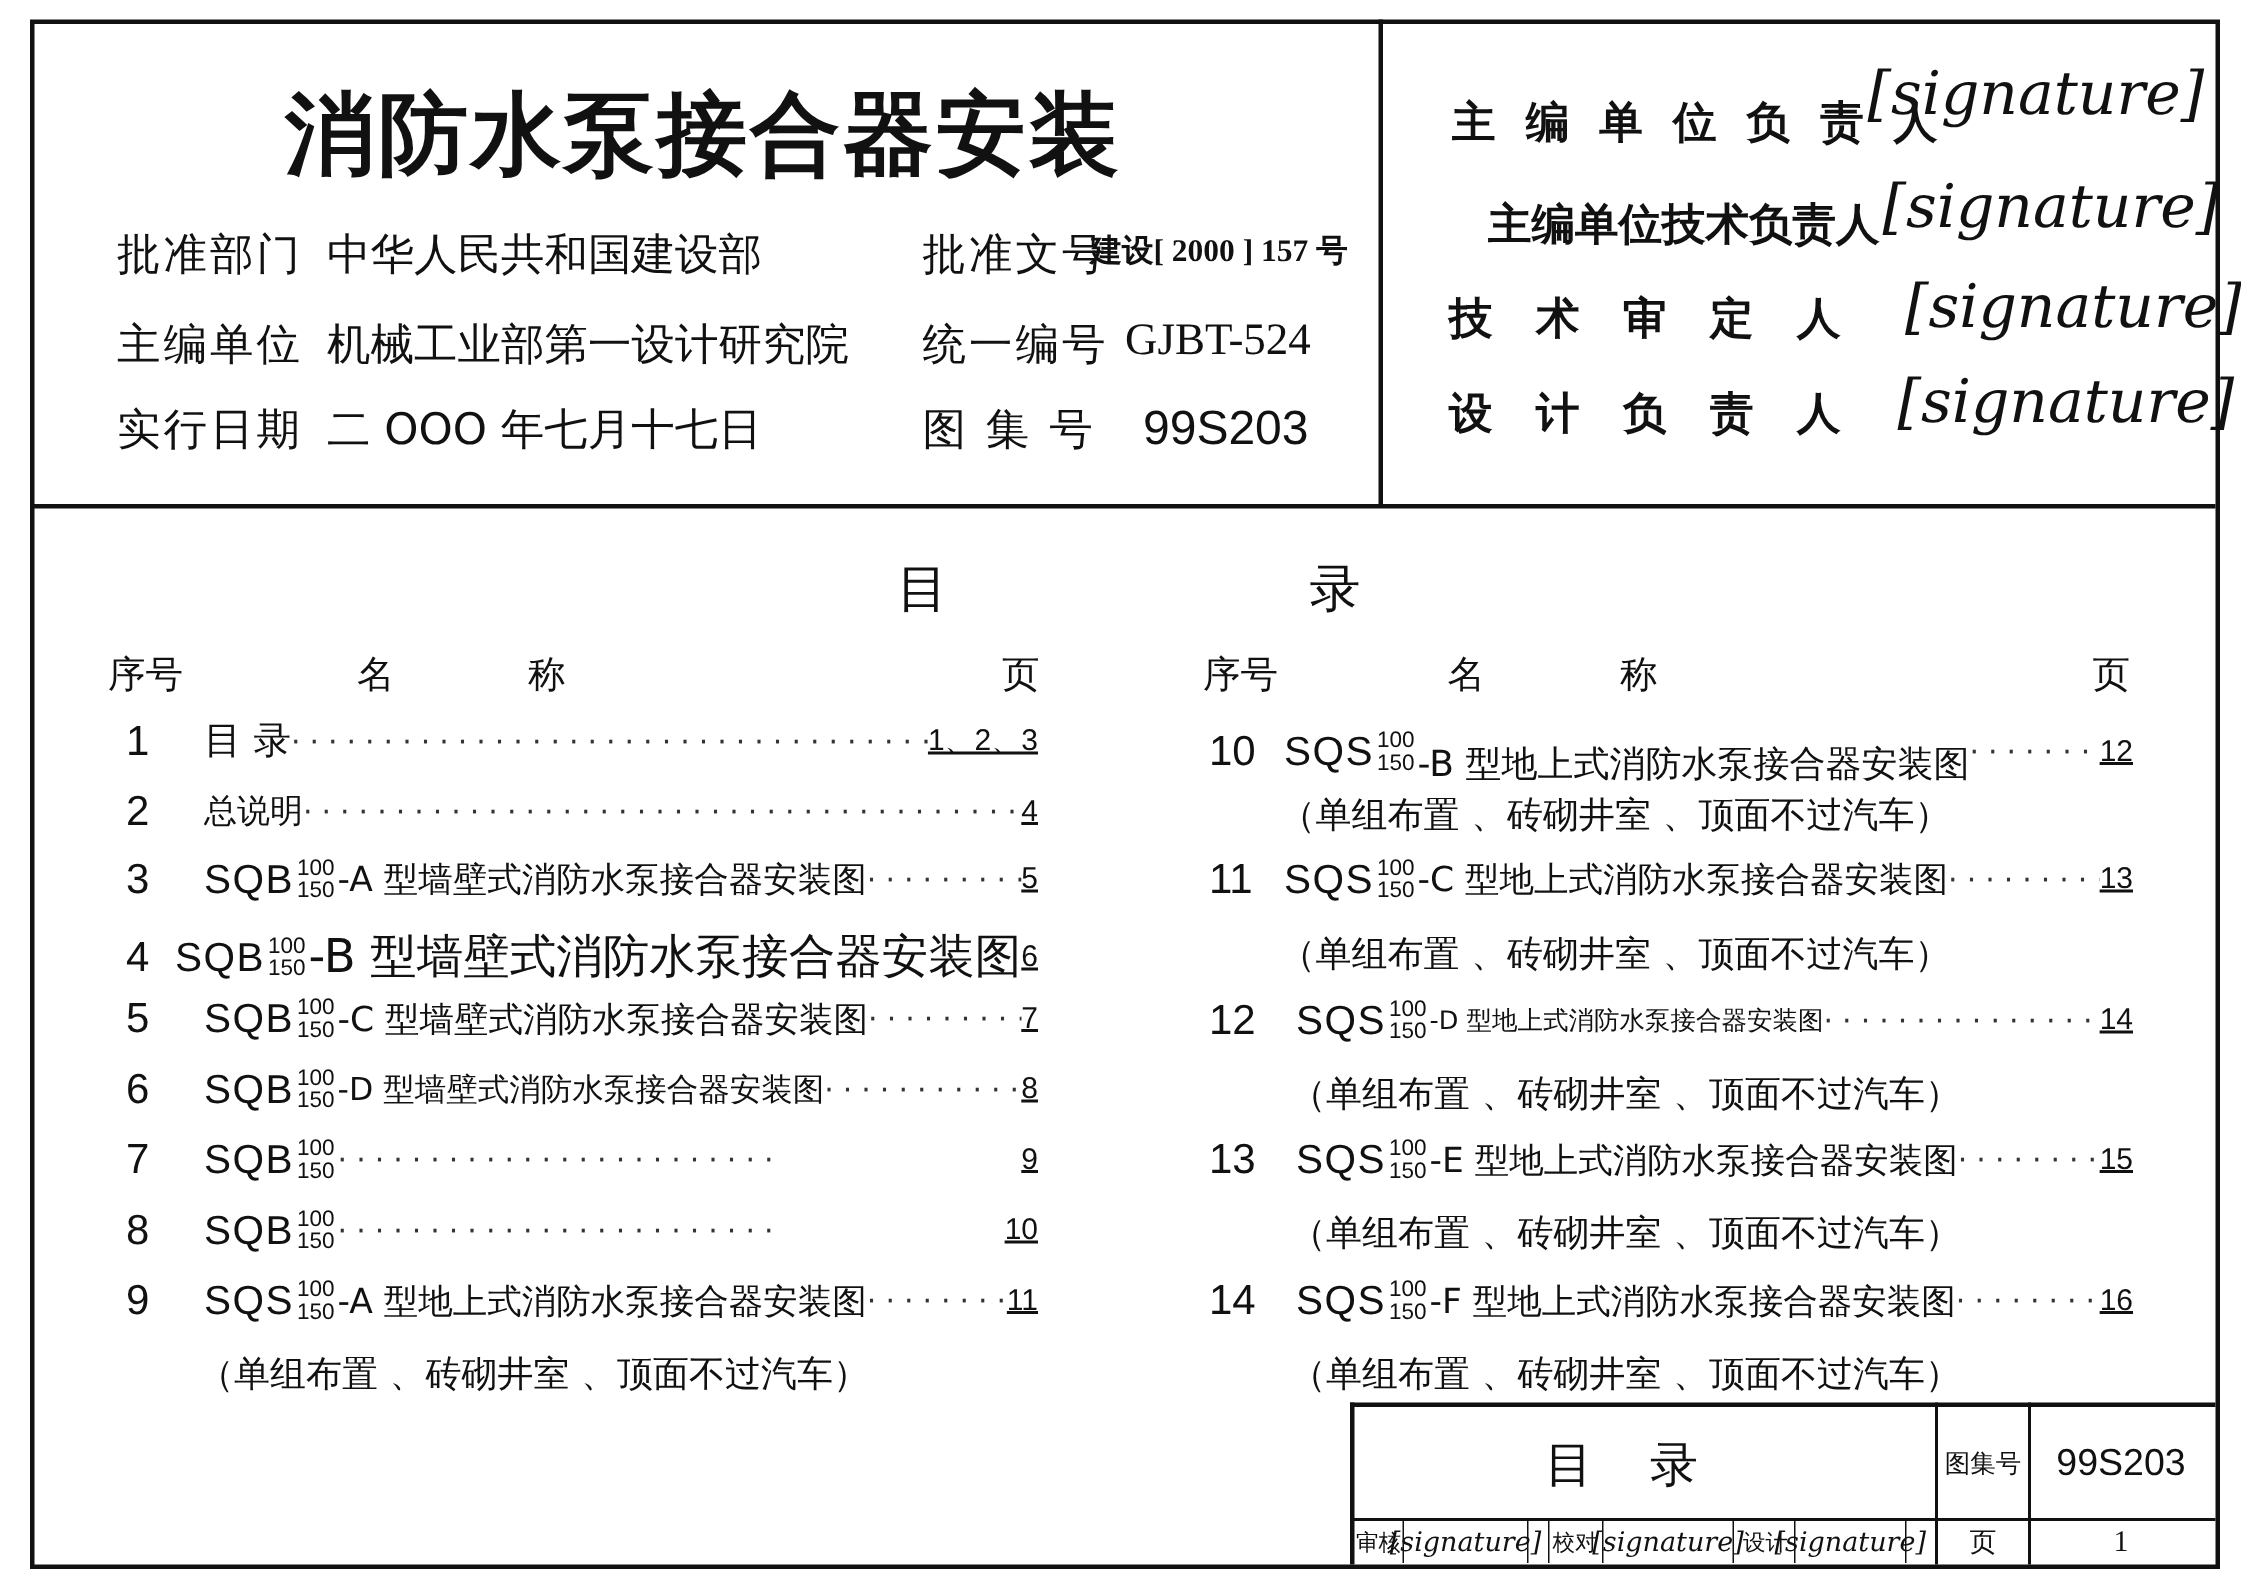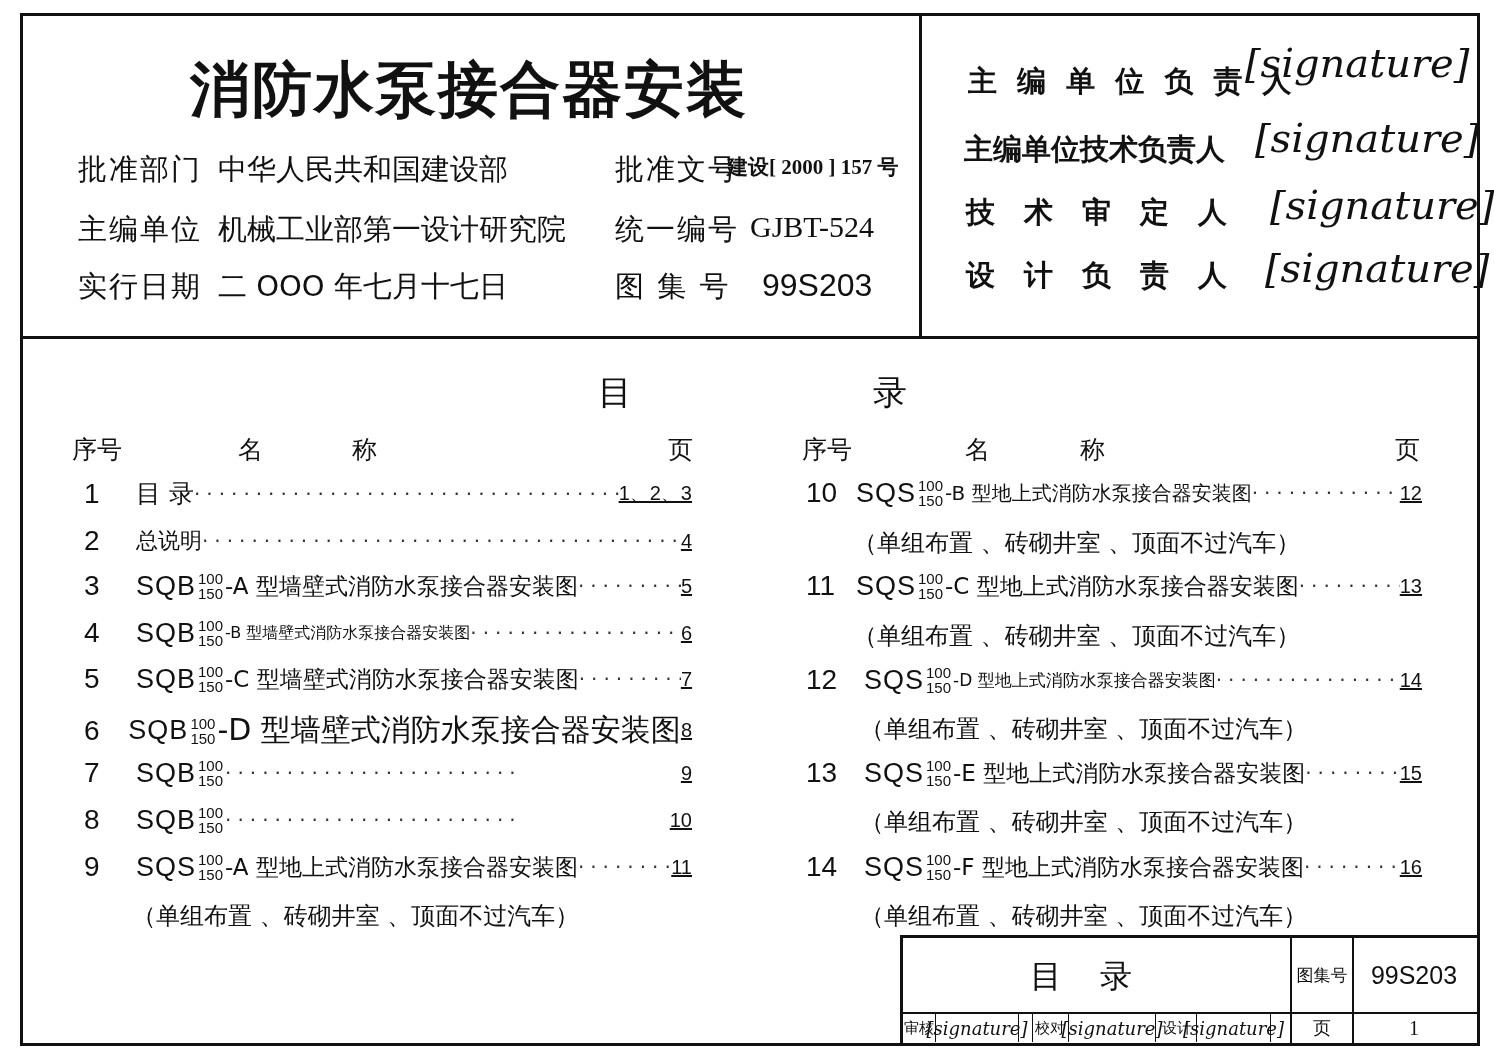--- a/index.html
+++ b/index.html
@@ -45,21 +45,21 @@
 <div class="abs meta-label" style="left:615px;top:210px;">统一编号</div>
 <div class="abs" style="left:750px;top:210px;font-size:30px;font-family:'Liberation Serif',serif;">GJBT-524</div>
 
 <div class="abs meta-label" style="left:78px;top:267px;">实行日期</div>
 <div class="abs meta-val" style="left:218px;top:267px;">二 OOO 年七月十七日</div>
 <div class="abs meta-label" style="left:615px;top:267px;">图 集 号</div>
 <div class="abs" style="left:762px;top:267px;font-size:32px;font-family:'Liberation Sans',sans-serif;">99S203</div>
 
 <div class="abs sign-label" style="left:968px;top:62px;letter-spacing:5px;">主 编 单 位 负 责 人</div>
 <div class="abs sig" style="left:1245px;top:40px;">[signature]</div>
-<div class="abs sign-label" style="left:964px;top:130px;">主编单位技术负责人</div>
+<div class="abs sign-label" style="left:992px;top:130px;">主编单位技术负责人</div>
 <div class="abs sig" style="left:1255px;top:115px;">[signature]</div>
 <div class="abs sign-label" style="left:966px;top:193px;">技　术　审　定　人</div>
 <div class="abs sig" style="left:1270px;top:182px;">[signature]</div>
 <div class="abs sign-label" style="left:966px;top:256px;">设　计　负　责　人</div>
 <div class="abs sig" style="left:1265px;top:245px;">[signature]</div>
 
 <div class="abs toc-head" style="left:598px;top:370px;">目</div>
 <div class="abs toc-head" style="left:873px;top:370px;">录</div>
 
 <div class="abs col-head" style="left:72px;top:433px;">序号</div>
@@ -96,21 +96,21 @@
   <span class="dots" style="flex:1;overflow:hidden;text-align:right;">························</span>
   <span class="page">5</span>
 </div>
 <div class="row" style="left:84px;top:617px;width:608px;">
   <span class="num" style="width:52px;">4</span>
   <span class="code">SQB</span>
   <span class="frac">
       <span>100</span>
       <span>150</span>
     </span>
-  <span style="font-size:16px;text-align:right;">-B 型墙壁式消防水泵接合器安装图</span>
+  <span style="font-size:31px;text-align:right;">-B 型墙壁式消防水泵接合器安装图</span>
   <span class="dots" style="flex:1;overflow:hidden;">························</span>
   <span class="page">6</span>
 </div>
 <div class="row" style="left:84px;top:663px;width:608px;">
   <span class="num" style="width:52px;">5</span>
   <span class="code">SQB</span>
   <span class="frac">
       <span>100</span>
       <span>150</span>
     </span>
@@ -118,21 +118,21 @@
   <span class="dots" style="flex:1;overflow:hidden;">························</span>
   <span class="page">7</span>
 </div>
 <div class="row" style="left:84px;top:710px;width:608px;">
   <span class="num" style="width:52px;">6</span>
   <span class="code">SQB</span>
   <span class="frac">
       <span>100</span>
       <span>150</span>
     </span>
-  <span style="font-size:30px;">-D 型墙壁式消防水泵接合器安装图</span>
+  <span style="font-size:21px;">-D 型墙壁式消防水泵接合器安装图</span>
   <span class="dots" style="flex:1;overflow:hidden;">························</span>
   <span class="page">8</span>
 </div>
 <div class="row" style="left:84px;top:757px;width:608px;">
   <span class="num" style="width:52px;">7</span>
   <span class="code">SQB</span>
   <span class="frac">
       <span>100</span>
       <span>150</span>
     </span>
@@ -162,21 +162,21 @@
 </div>
 <div class="sub" style="left:132px;top:900px;">（单组布置 、砖砌井室 、顶面不过汽车）</div>
 
 <div class="row" style="left:806px;top:477px;width:616px;">
   <span class="num" style="width:50px;">10</span>
   <span class="code">SQS</span>
   <span class="frac">
       <span>100</span>
       <span>150</span>
     </span>
-  <span style="font-size:20px;">-B 型地上式消防水泵接合器安装图</span>
+  <span style="font-size:24px;margin-top:16px;">-B 型地上式消防水泵接合器安装图</span>
   <span class="dots" style="flex:1;overflow:hidden;">························</span>
   <span class="page">12</span>
 </div>
 <div class="sub" style="left:853px;top:527px;">（单组布置 、砖砌井室 、顶面不过汽车）</div>
 
 <div class="row" style="left:806px;top:570px;width:616px;">
   <span class="num" style="width:50px;">11</span>
   <span class="code">SQS</span>
   <span class="frac">
       <span>100</span>

